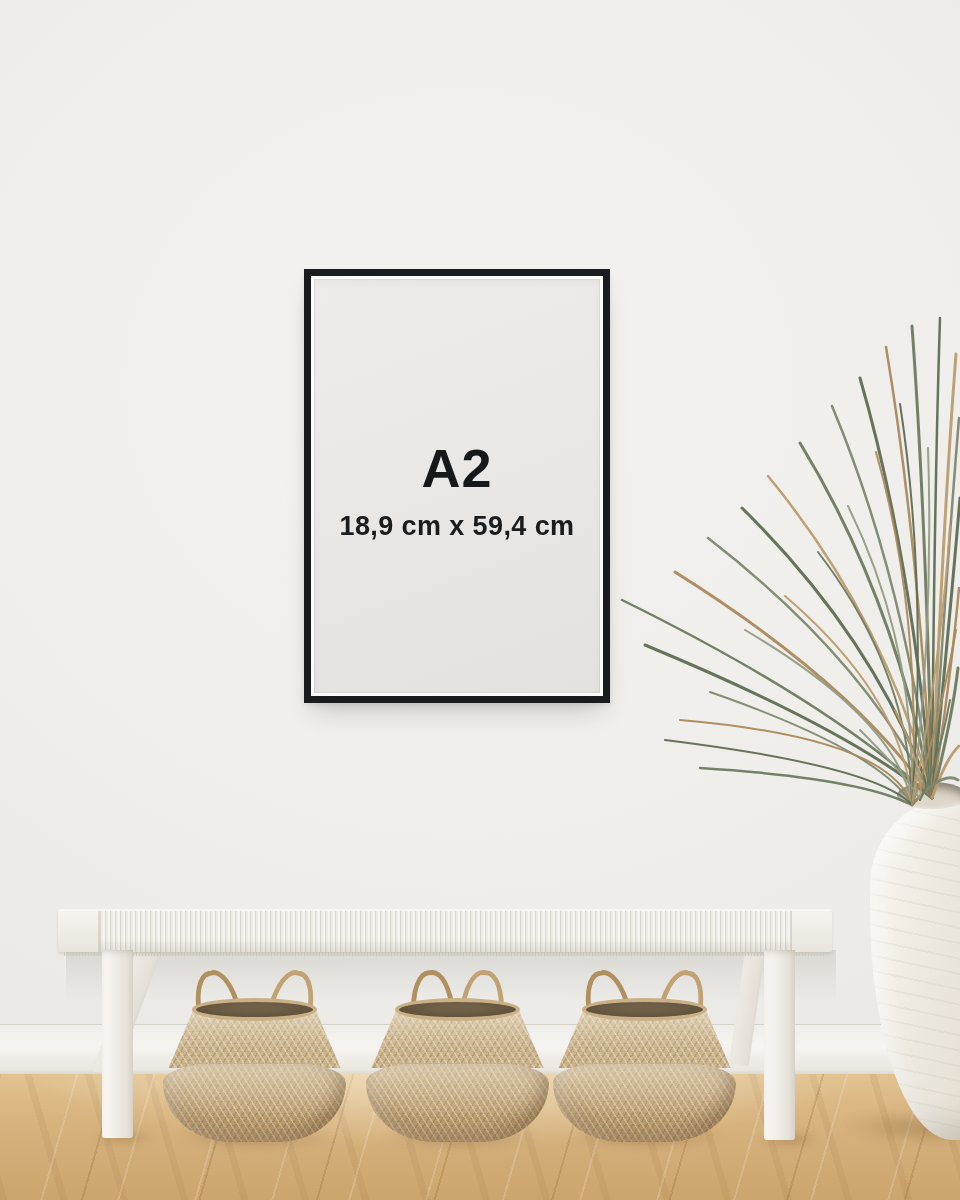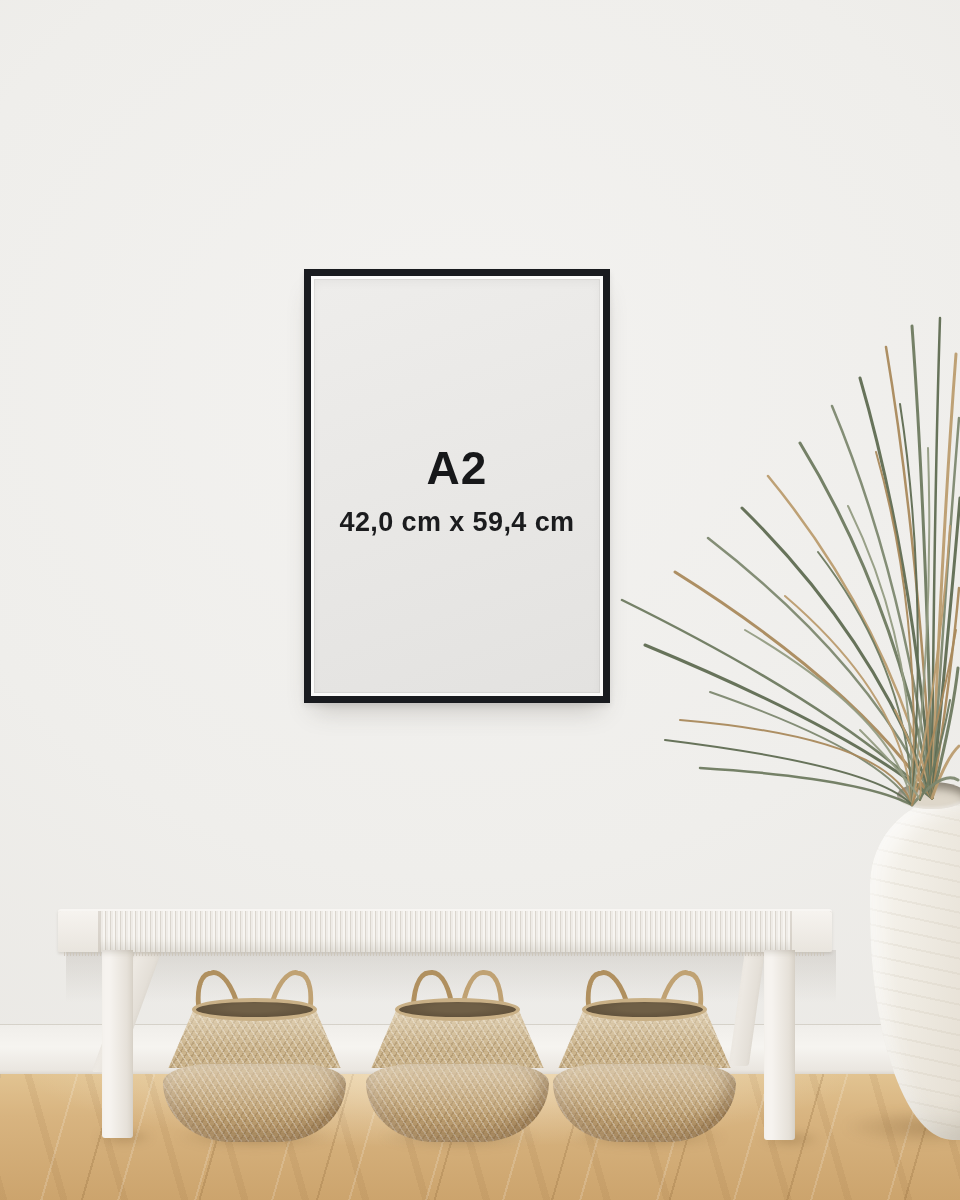--- a/index.html
+++ b/index.html
@@ -40,21 +40,21 @@
     box-shadow:0 16px 24px -10px rgba(70,62,55,0.25), 0 3px 6px rgba(0,0,0,0.08);
     z-index:2;
   }
   .poster-paper{
     position:absolute;inset:0;box-sizing:border-box;border:3px solid #fafaf9;
     background:linear-gradient(160deg,#eeedeb 0%,#e8e7e5 55%,#e3e2e0 100%);
     box-shadow:inset 0 0 0 1px rgba(0,0,0,0.05), inset 0 4px 10px rgba(0,0,0,0.04);
     display:flex;flex-direction:column;align-items:center;justify-content:center;
   }
   .poster-size{
-    font-size:46px;font-weight:800;letter-spacing:1px;color:#17181a;line-height:1;
+    font-size:54px;font-weight:800;letter-spacing:1px;color:#17181a;line-height:1;
     transform:translateY(4px);
   }
   .poster-dims{
     margin-top:18px;font-size:27px;font-weight:600;letter-spacing:0.4px;color:#1b1c1e;line-height:1;
     transform:translateY(4px);
   }
 
   
   .measure{left:103px;top:832px;width:704px;height:70px;z-index:2;}
   .measure-label{
@@ -169,21 +169,21 @@
 
 <div id="scene">
 
   <div class="abs wall"></div>
   <div class="abs floor"></div>
   <div class="abs baseboard"></div>
 
   <div class="abs poster-frame">
     <div class="poster-paper">
       <div class="poster-size txt">A2</div>
-      <div class="poster-dims txt">42,0 cm x 59,4 cm</div>
+      <div class="poster-dims txt">18,9 cm x 59,4 cm</div>
     </div>
   </div>
 
 
   <div class="abs shadow-vase"></div>
   <div class="abs vase-body"></div>
   <div class="abs vase-mouth"></div>
   <svg class="abs palm" id="palm" viewBox="0 0 400 520">
       <path d="M372,498 Q290,430 85,345" fill="none" stroke="#5f6b52" stroke-width="3" stroke-linecap="round" opacity="0.95"></path>
       <path d="M372,498 Q275,405 62,300" fill="none" stroke="#6e7a60" stroke-width="2.5" stroke-linecap="round" opacity="0.95"></path>

